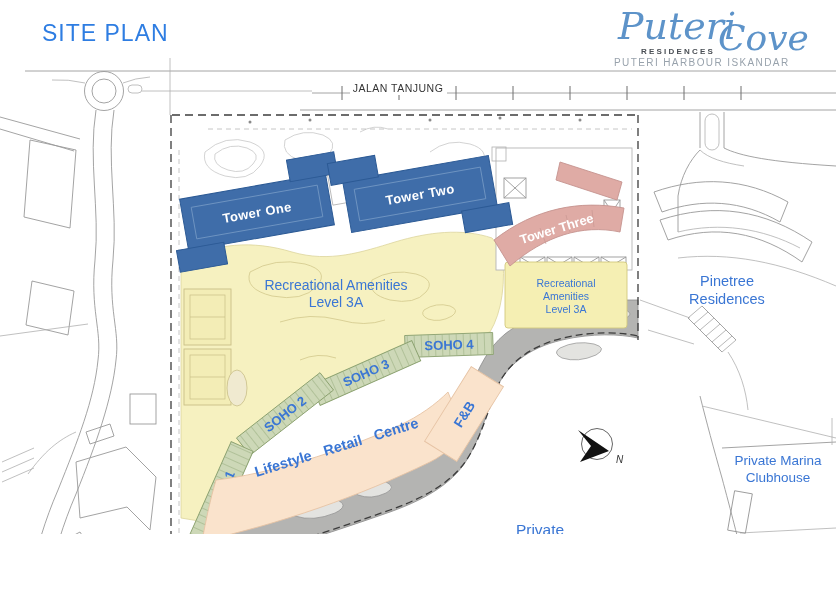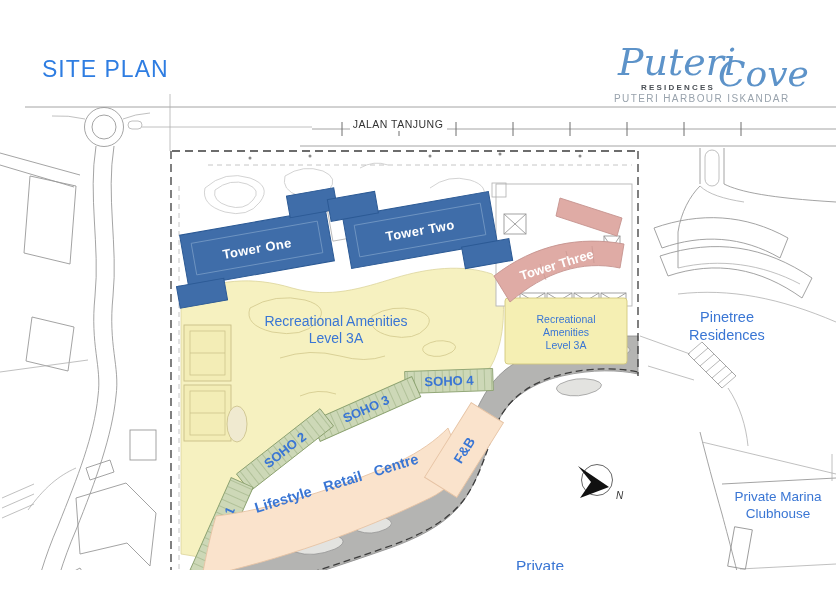--- a/index.html
+++ b/index.html
@@ -1,17 +1,17 @@
 <!DOCTYPE html>
 <html><head>
 <meta charset="utf-8">
 <style>
   html,body{margin:0;padding:0;background:#fff;}
   .stage{position:relative;width:836px;height:534px;background:#ffffff;overflow:hidden;
-         font-family:"Liberation Sans",sans-serif;margin-top:36px;}
+         font-family:"Liberation Sans",sans-serif;}
   .page-title{position:absolute;left:42px;top:20px;font-size:23px;letter-spacing:1px;
               color:#2e7de2;font-weight:400;}
   .logo{position:absolute;left:580px;top:0;width:256px;height:70px;}
   .brand-puteri{position:absolute;left:38px;top:4px;font-family:"DejaVu Serif",serif;
                 font-style:italic;font-size:38px;color:#5d93c9;}
   .brand-cove{position:absolute;left:138px;top:17px;font-family:"DejaVu Serif",serif;
               font-style:italic;font-size:36px;color:#5d93c9;}
   .logo-residences{position:absolute;left:61px;top:47px;font-size:8px;font-weight:bold;
                    letter-spacing:2.2px;color:#4a4f55;}
   .logo-tagline{position:absolute;left:34px;top:57px;font-size:10px;letter-spacing:1.4px;

